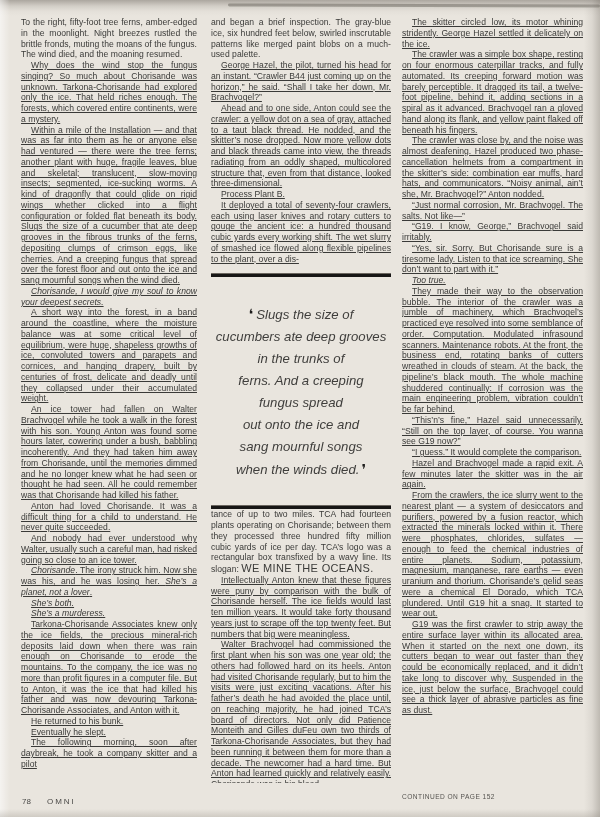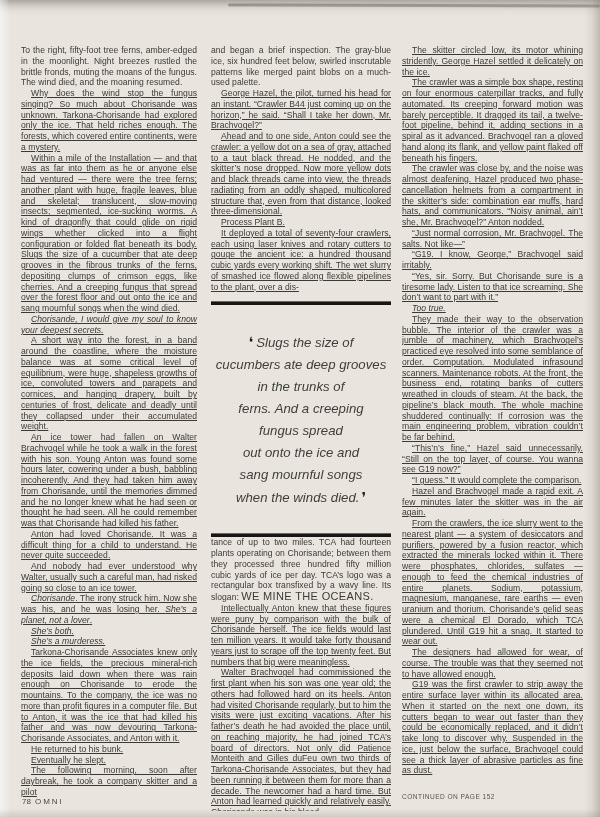--- a/index.html
+++ b/index.html
@@ -33,21 +33,21 @@
     background:linear-gradient(90deg, rgba(255,255,255,.55) 0px, rgba(255,255,255,0) 10px);
     pointer-events:none;
   }
   .scan-bottom{
     position:absolute;left:0;right:0;bottom:0;height:8px;
     background:linear-gradient(0deg, rgba(130,124,116,.25) 0px, rgba(0,0,0,0) 8px);
     pointer-events:none;
   }
 
   .col{
-    position:absolute;top:45px;
+    position:absolute;top:17px;
     text-align:justify;
     font-size:8.6px;line-height:10.75px;
     letter-spacing:0.02px;
     overflow:hidden;
   }
   .col1{left:21px;width:176px;height:766px;}
   .col2{left:211px;width:180px;height:766px;}
   .col3{left:402px;width:181px;height:760px;}
 
   .para{margin:0;}
@@ -75,21 +75,21 @@
     font-style:normal;
     font-size:14px;color:#1d1c1b;
   }
   .qmark.open{margin-right:3px;}
   .qmark.close{margin-left:2px;}
 
   .footer-left{
     position:absolute;left:22px;top:797px;
     font-size:8px;color:#4b4a48;
   }
-  .footer-left .pagenum{margin-right:4px;}
+  .footer-left .pagenum{margin-right:16px;}
   .footer-left .mag{letter-spacing:2px;}
   .footer-right{
     position:absolute;left:402px;top:793px;
     font-size:6.6px;letter-spacing:.45px;color:#55534f;
   }
 </style>
 </head>
 <body>
 
 <div class="page">
@@ -147,21 +147,20 @@
       <p class="para ind"><span>The crawler was close by, and the noise was almost deafening. Hazel produced two phase-cancellation helmets from a compartment in the skitter’s side: combination ear muffs, hard hats, and communicators. “Noisy animal, ain’t she, Mr. Brachvogel?” Anton nodded.</span></p>
       <p class="para ind"><span>“Just normal corrosion, Mr. Brachvogel. The salts. Not like—”</span></p>
       <p class="para ind"><span>“G19. I know, George,” Brachvogel said irritably.</span></p>
       <p class="para ind"><span>“Yes, sir. Sorry. But Chorisande sure is a tiresome lady. Listen to that ice screaming. She don’t want to part with it.”</span></p>
       <p class="para ind"><span class="i">Too true.</span></p>
       <p class="para ind"><span>They made their way to the observation bubble. The interior of the crawler was a jumble of machinery, which Brachvogel’s practiced eye resolved into some semblance of order. Computation. Modulated infrasound scanners. Maintenance robots. At the front, the business end, rotating banks of cutters wreathed in clouds of steam. At the back, the pipeline’s black mouth. The whole machine shuddered continually: If corrosion was the main engineering problem, vibration couldn’t be far behind.</span></p>
       <p class="para ind"><span>“This’n’s fine,” Hazel said unnecessarily. “Still on the top layer, of course. You wanna see G19 now?”</span></p>
       <p class="para ind"><span>“I guess.” It would complete the comparison.</span></p>
       <p class="para ind"><span>Hazel and Brachvogel made a rapid exit. A few minutes later the skitter was in the air again.</span></p>
       <p class="para ind"><span>From the crawlers, the ice slurry went to the nearest plant — a system of desiccators and purifiers, powered by a fusion reactor, which extracted the minerals locked within it. There were phosphates, chlorides, sulfates — enough to feed the chemical industries of entire planets. Sodium, potassium, magnesium, manganese, rare earths — even uranium and thorium. Chorisande’s gelid seas were a chemical El Dorado, which TCA plundered. Until G19 hit a snag. It started to wear out.</span></p>
-      <p class="para ind"><span>The designers had allowed for wear, of course. The trouble was that they seemed not to have allowed enough.</span></p>
       <p class="para ind"><span>G19 was the first crawler to strip away the entire surface layer within its allocated area. When it started on the next one down, its cutters began to wear out faster than they could be economically replaced, and it didn’t take long to discover why. Suspended in the ice, just below the surface, Brachvogel could see a thick layer of abrasive particles as fine as dust.</span></p>
     </div>
 
   <div class="footer-left">
     <span class="pagenum">78</span><span class="mag">OMNI</span>
   </div>
   <div class="footer-right">CONTINUED ON PAGE 152</div>
 </div>
 
 </body></html>

